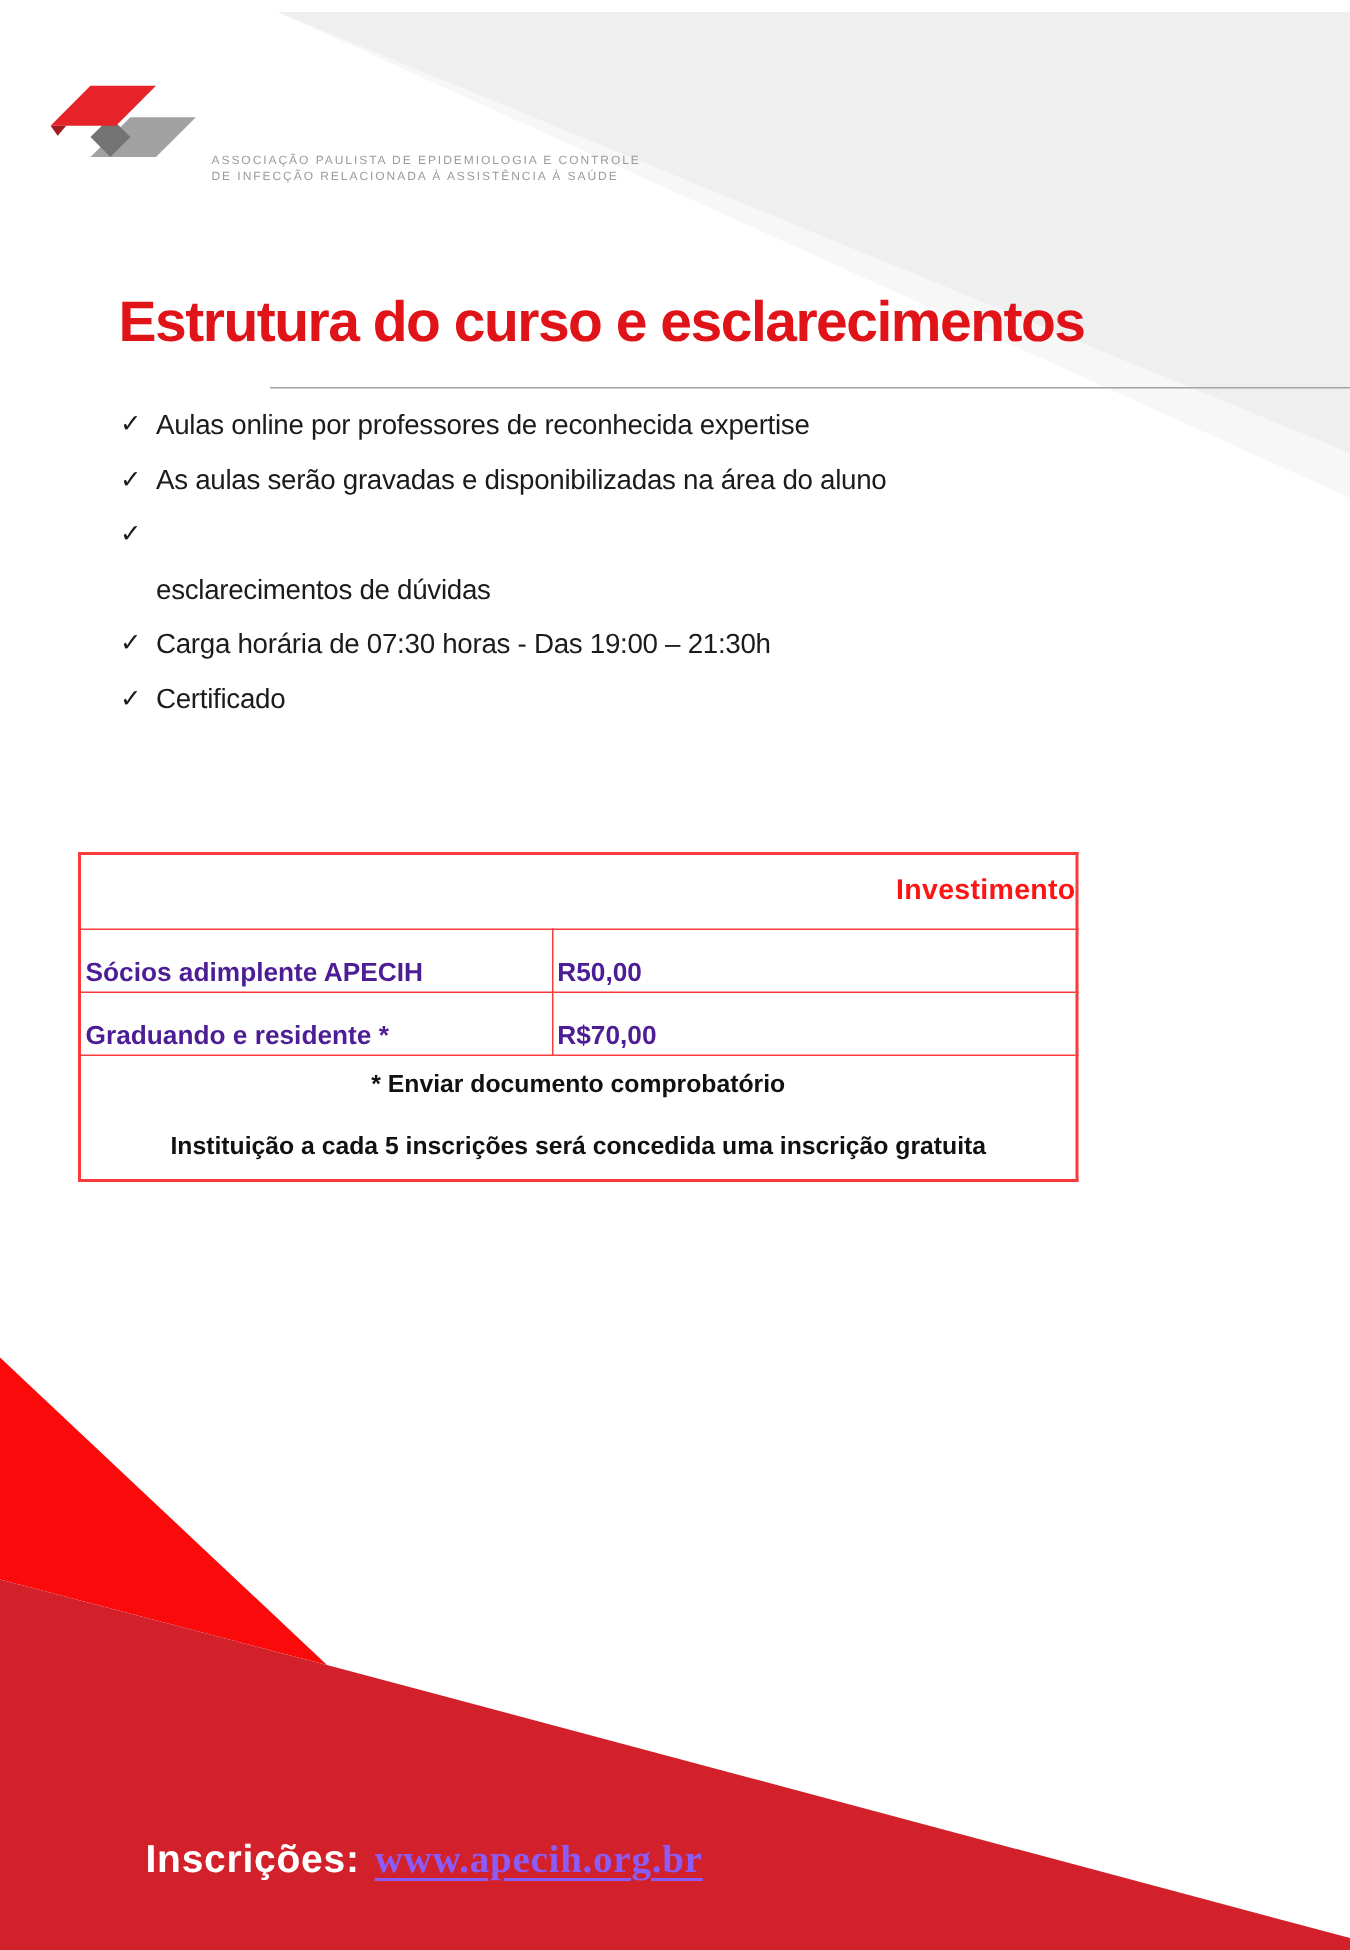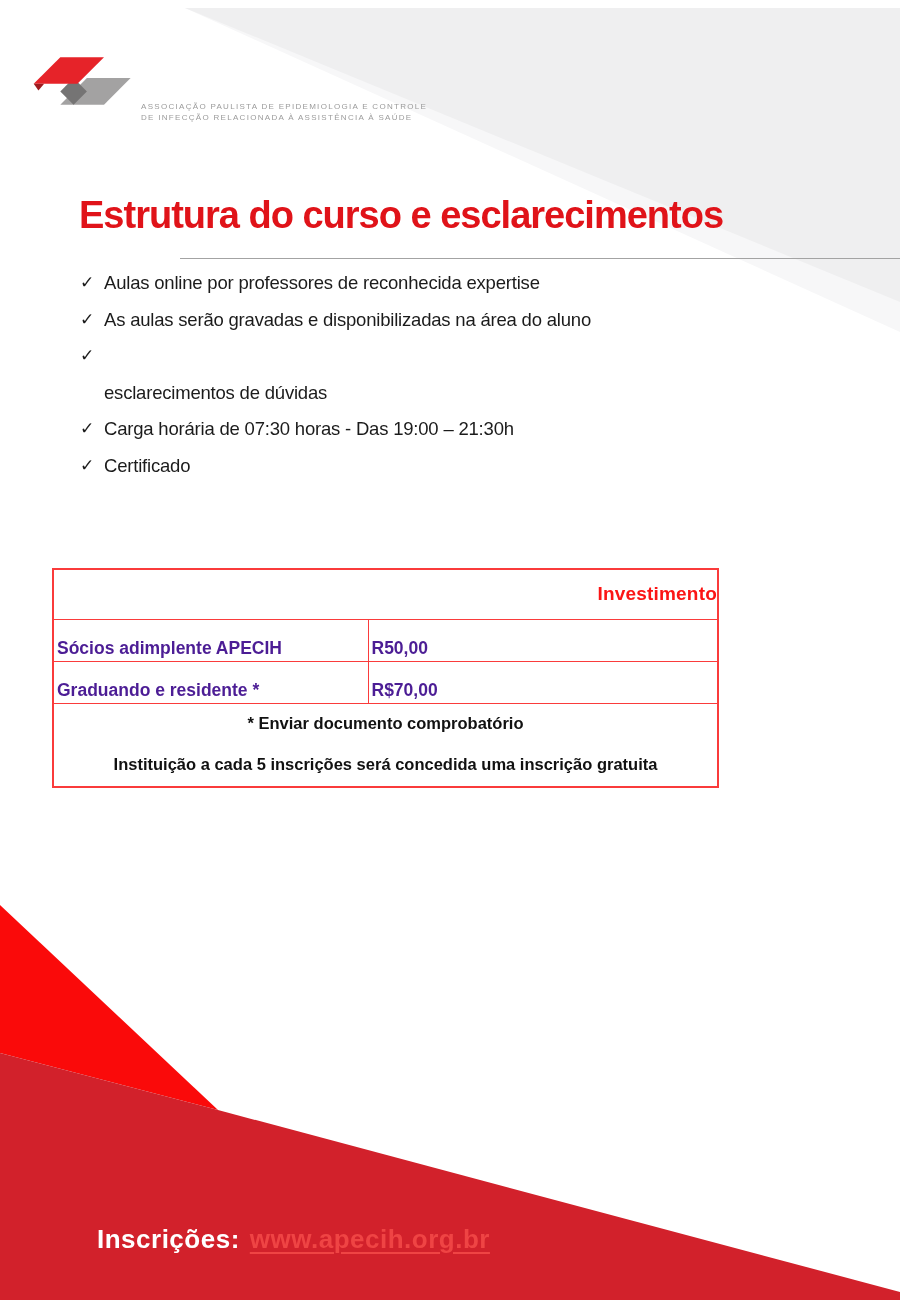--- a/index.html
+++ b/index.html
@@ -60,22 +60,22 @@
   .footnote-1 { font-size:16.5px; font-weight:700; }
   .footnote-2 { font-size:16.5px; font-weight:700; margin-top:22px; }
 
   
   .footer-line {
     position:absolute; left:97px; top:1224px; white-space:nowrap;
     font-size:26px; font-weight:700; letter-spacing:0.5px;
   }
   .footer-label { color:#ffffff; }
   .footer-link {
-    color:#ef4444; text-decoration:underline; text-decoration-thickness:2px;
-    text-underline-offset:4px; margin-left:10px;
+    color:#8b5cf6; text-decoration:underline; text-decoration-thickness:2px;
+    text-underline-offset:4px; margin-left:10px;font-family:Liberation Serif, serif;
   }
 </style>
 </head>
 <body>
 
 <div class="page">
 
   <div class="shape wedge-lighter"></div>
   <div class="shape wedge-light"></div>
   <div class="shape tri-bright"></div>

